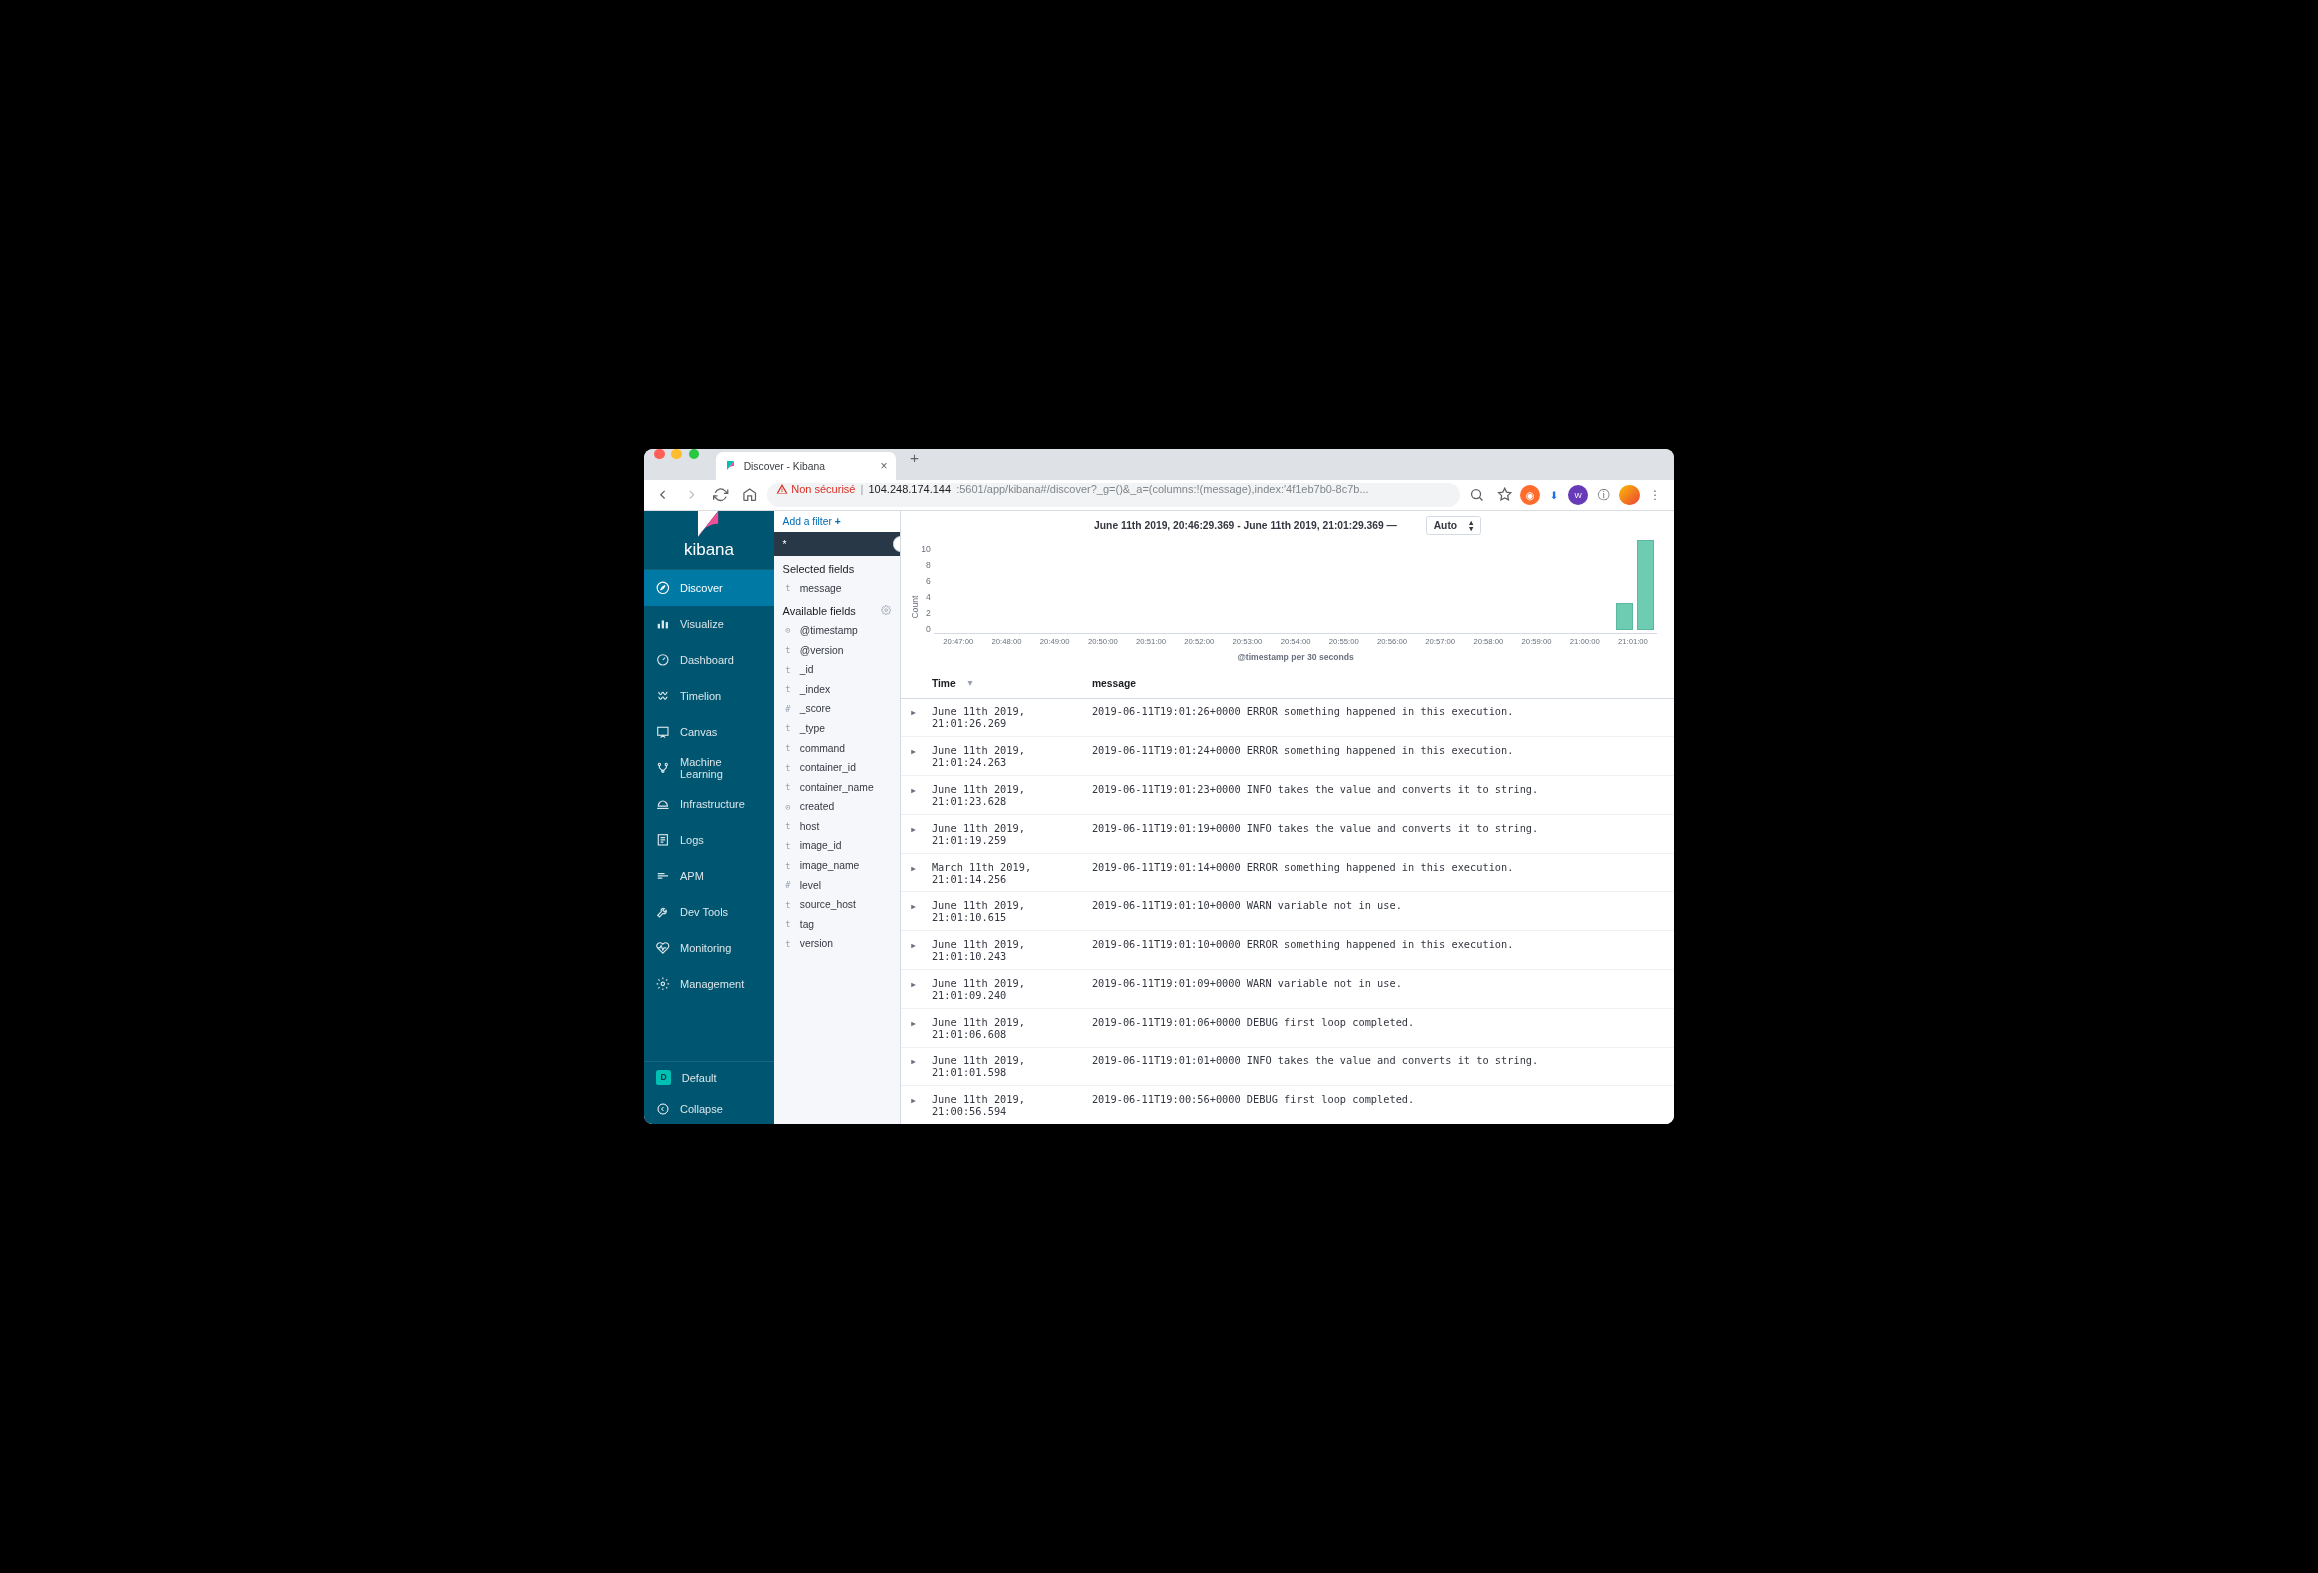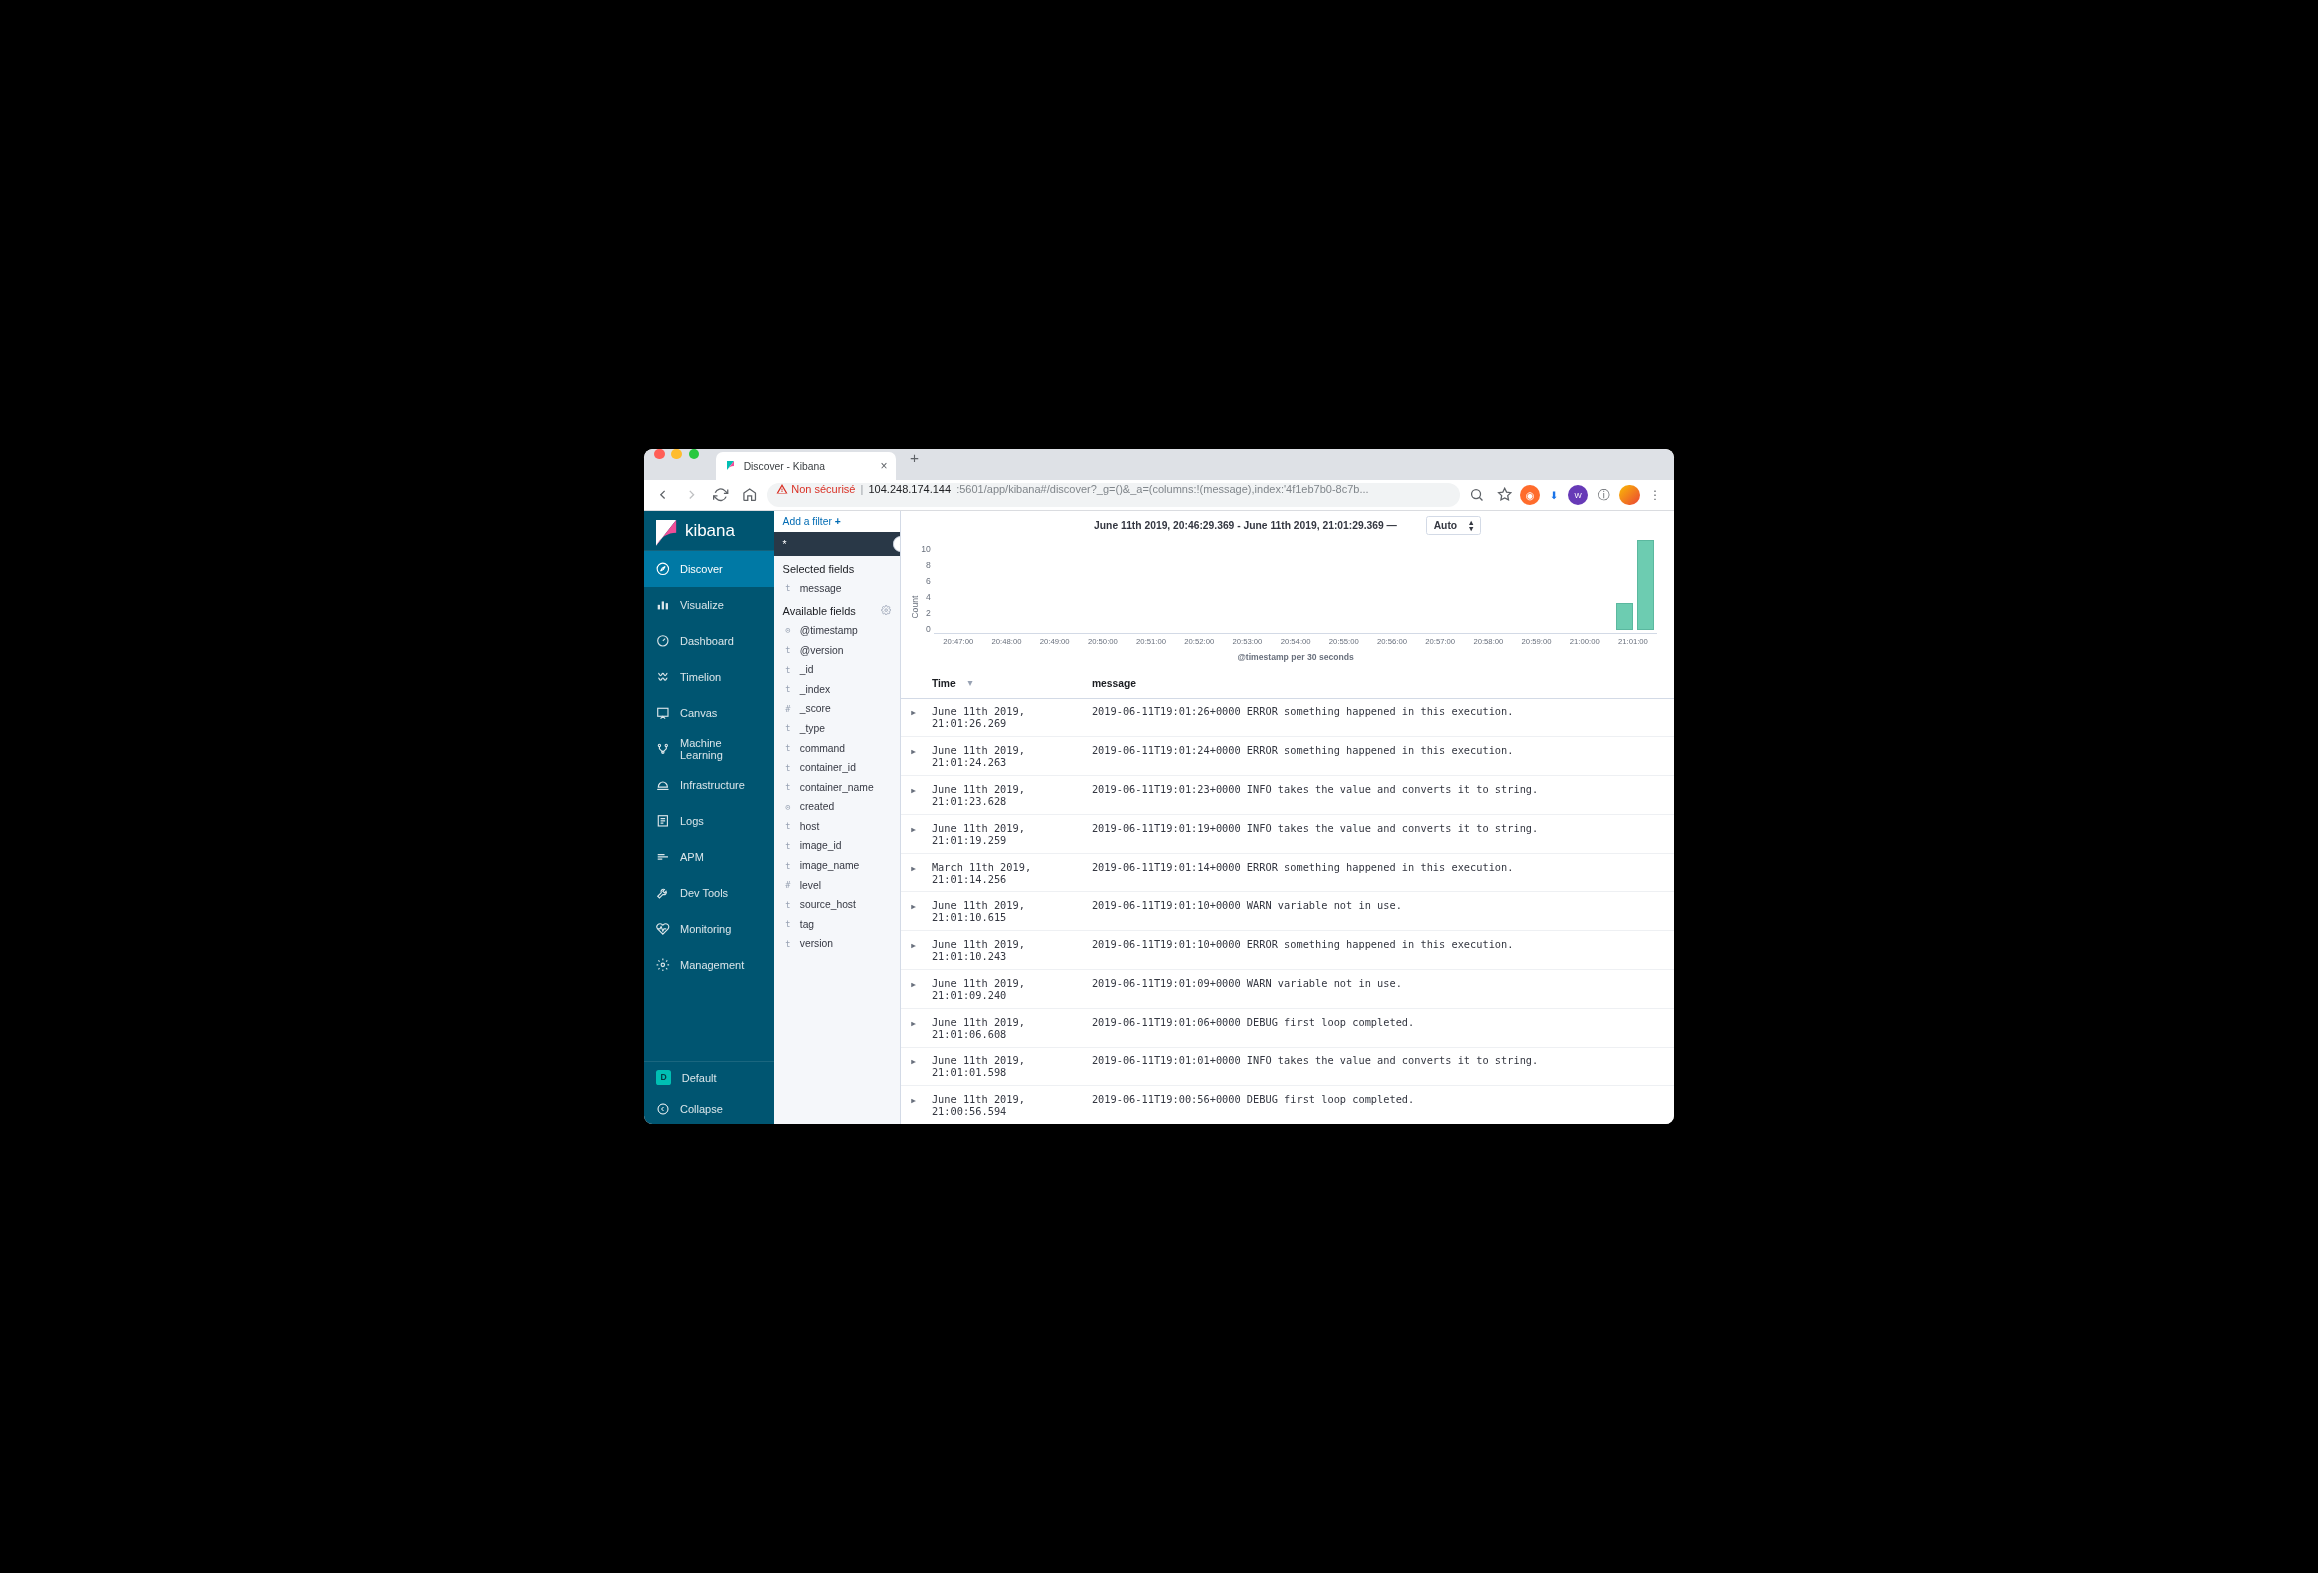--- a/index.html
+++ b/index.html
@@ -89,28 +89,29 @@
 }
 .sidenav {
   width: 130px;
   background: #005571;
   color: #fff;
   display: flex;
   flex-direction: column;
   font-size: 11px;
 }
 .logo {
-  height: 40px;
+  height: 59px;
   display: flex;
   align-items: center;
   padding: 0 12px;
   gap: 6.9px;
   font-size: 17px;
   font-weight: 400;
   border-bottom: 0.9px solid rgba(255,255,255,0.08);
+  flex-direction: column;
 }
 .logo .k-icon { width: 22px; height: 22px; }
 .nav-items { flex: 1; overflow-y: auto; }
 .nav-item {
   height: 36px;
   display: flex;
   align-items: center;
   padding: 0 12px;
   gap: 10.3px;
   cursor: pointer;

